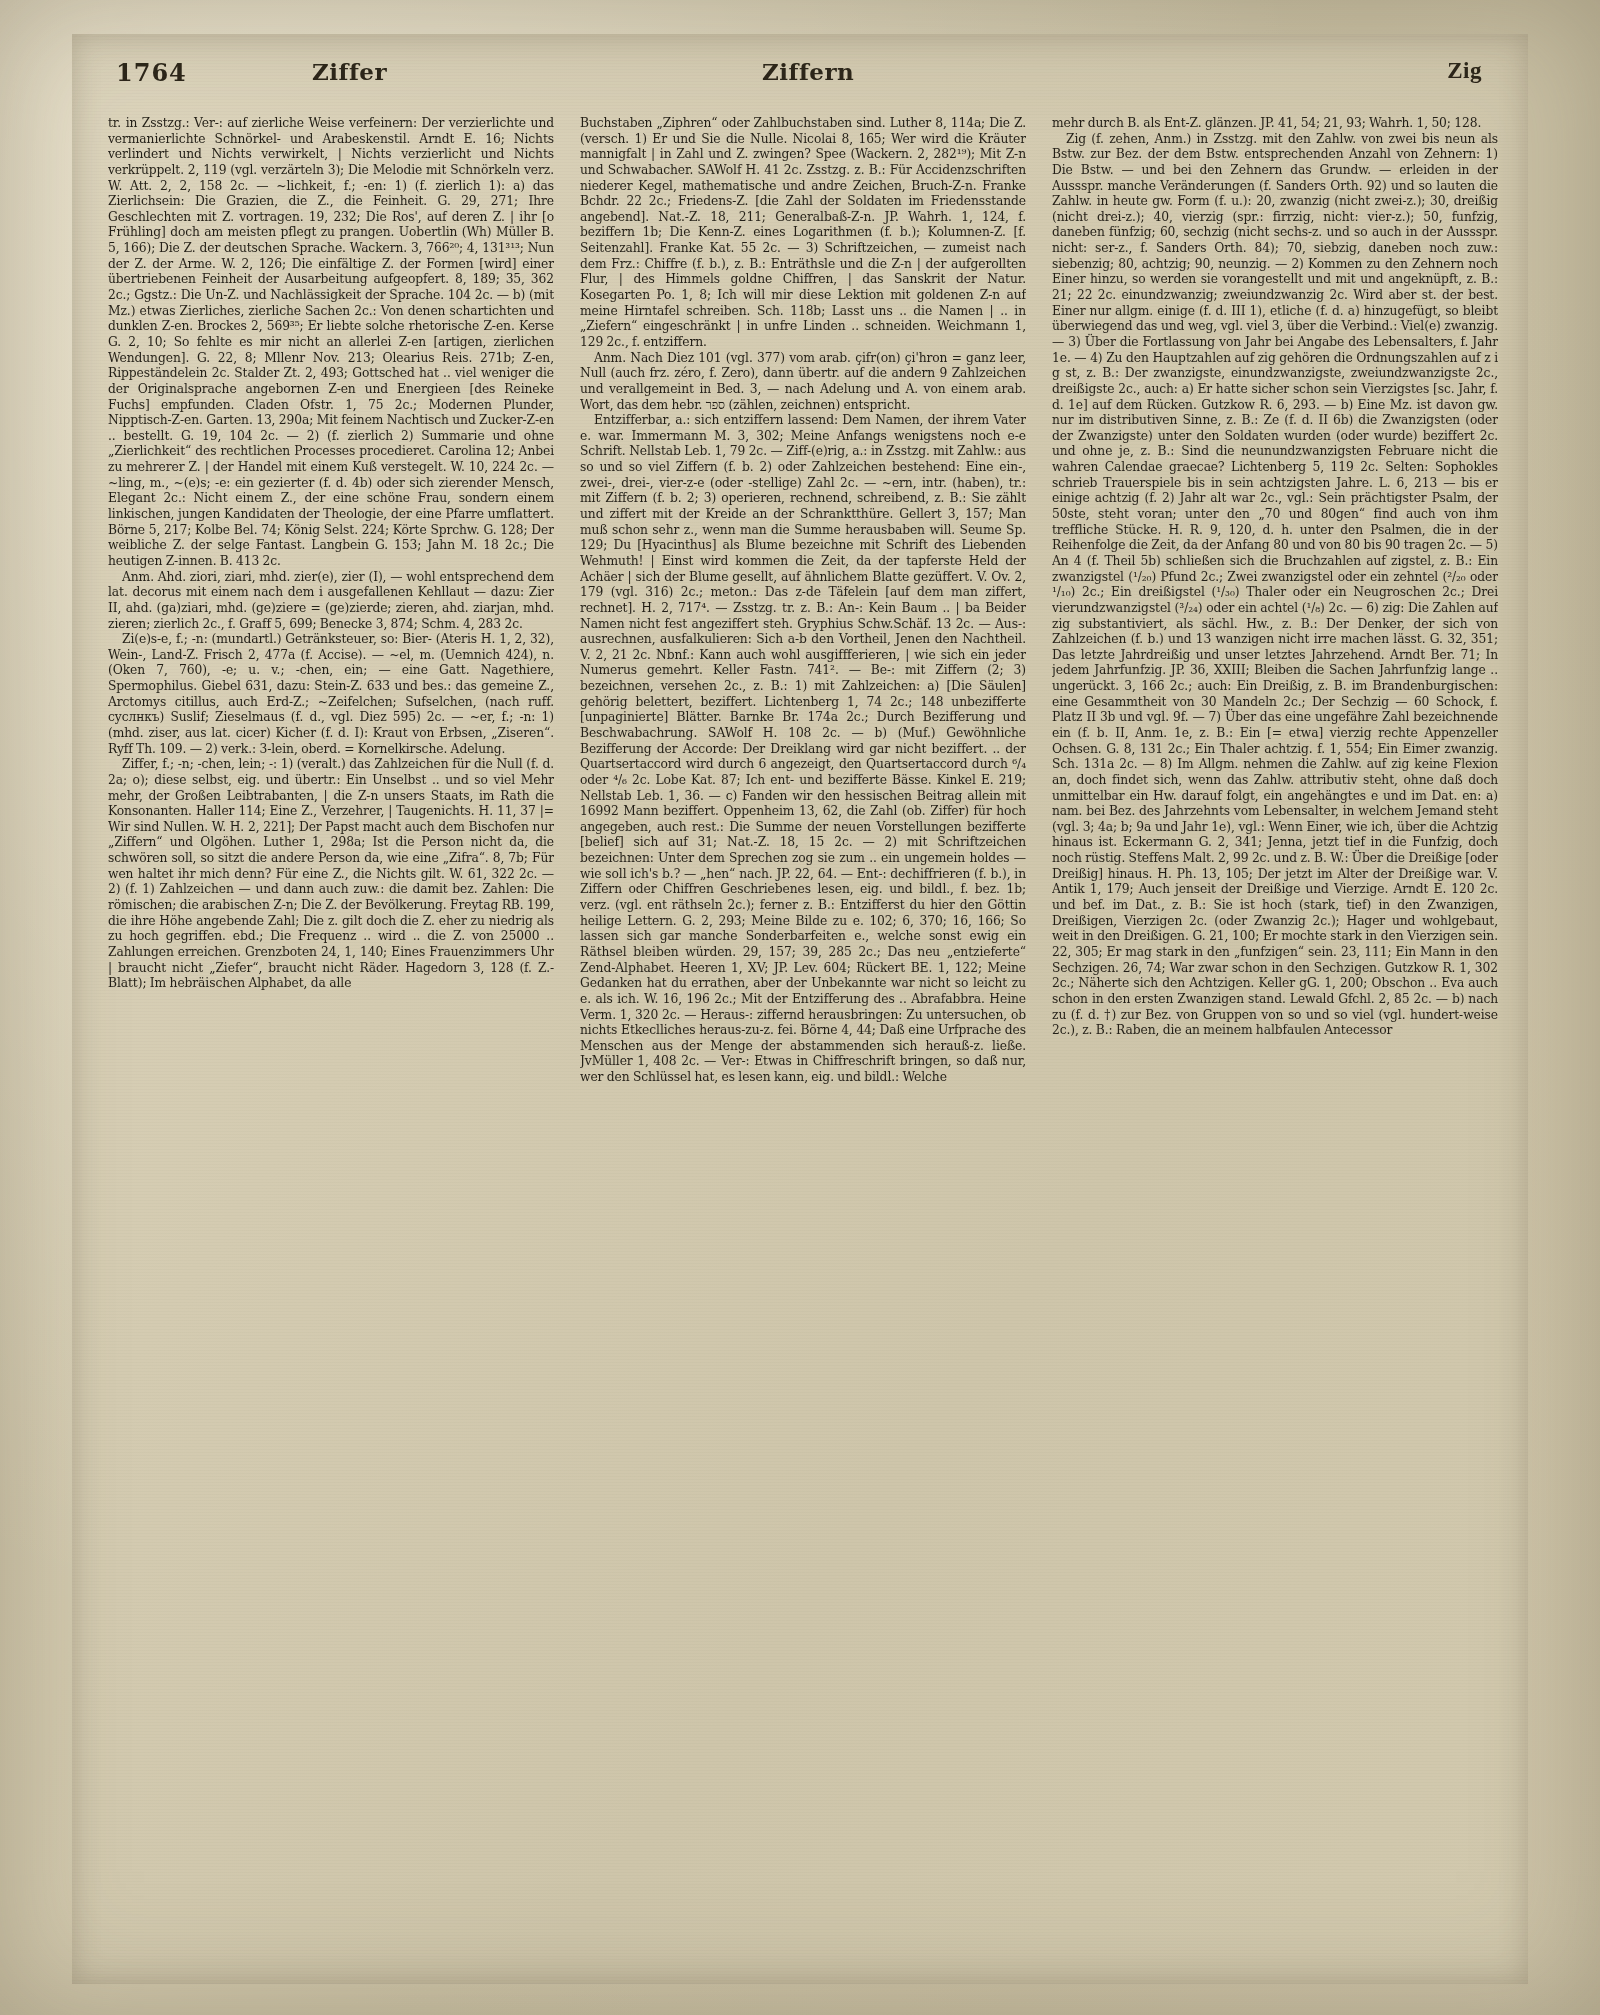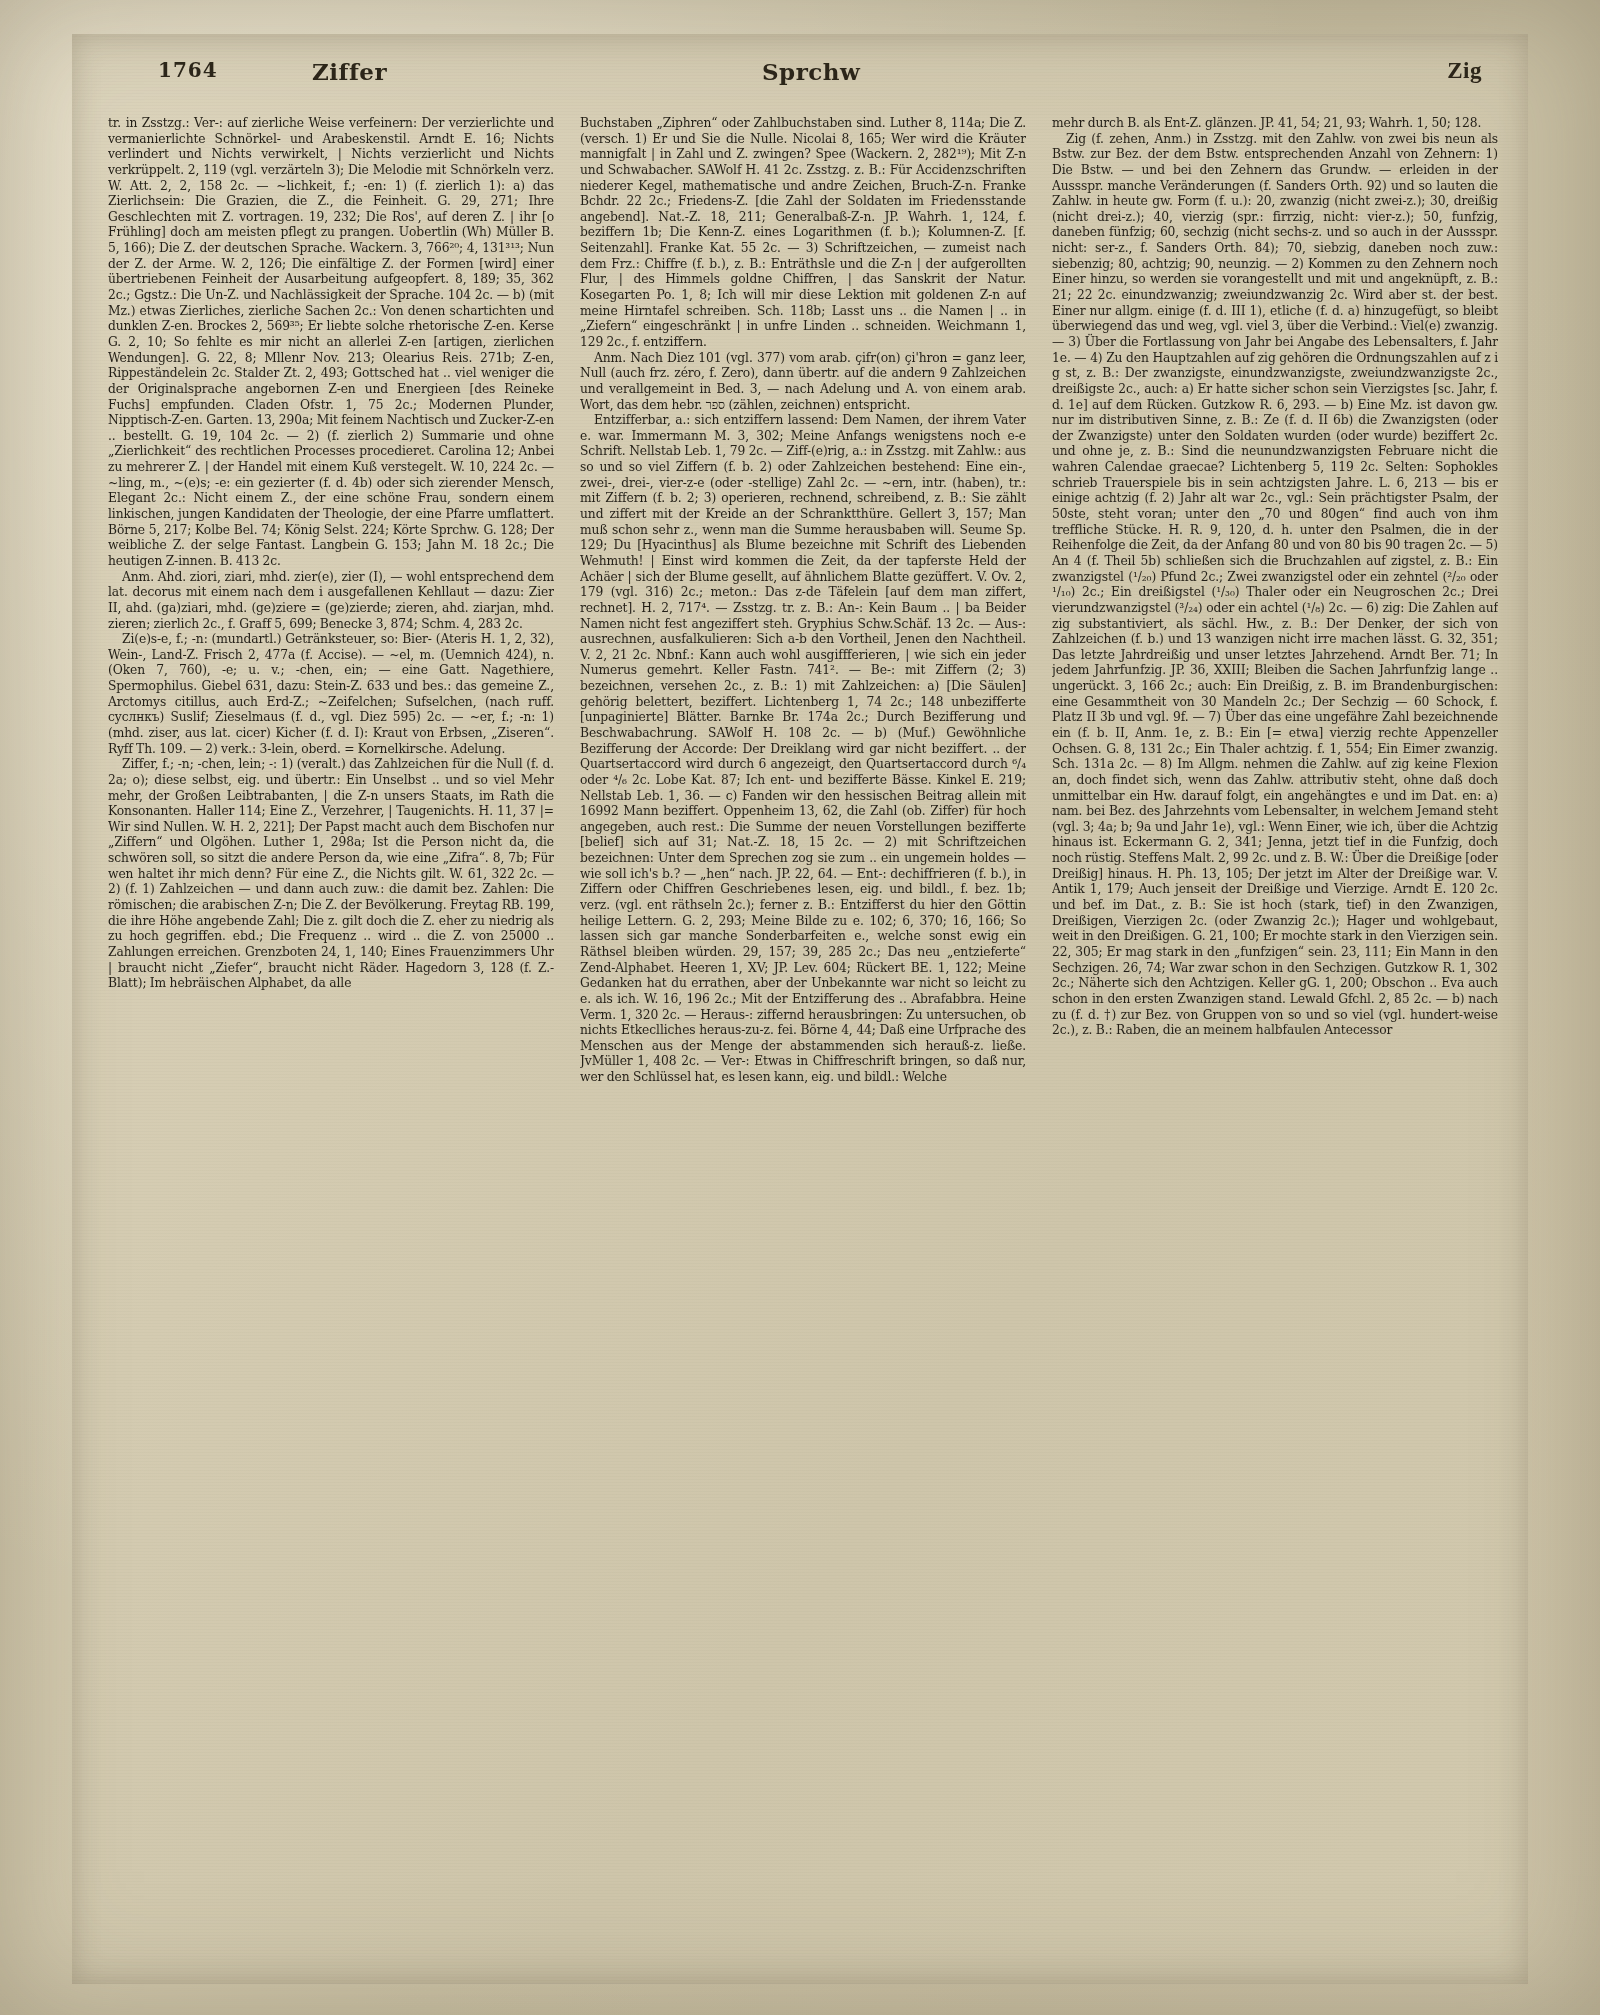--- a/index.html
+++ b/index.html
@@ -39,24 +39,23 @@
     left: 30px;
     right: 30px;
     height: 40px;
   }
   .pagenum {
     position: absolute;
     left: 14px;
     top: 2px;
     font-family: "DejaVu Serif", serif;
     font-weight: bold;
-    font-size: 20px;
+    font-size: 24px;
     letter-spacing: 1px;
     color: #2b2519;
-    margin-left: 42px;
   }
   .hdr-word {
     position: absolute;
     font-family: "DejaVu Serif", serif;
     font-weight: bold;
     font-size: 23px;
     color: #2b2519;
     letter-spacing: 0.5px;
   }
   .hdr-c1 { left: 210px; top: 2px; }
@@ -107,21 +106,21 @@
 </style>
 </head>
 <body>
 
 <div id="page">
   <div id="sheet">
 
     <div class="header">
       <div class="pagenum">1764</div>
       <div class="hdr-word hdr-c1">Ziffer</div>
-      <div class="hdr-word hdr-c2">Sprchw</div>
+      <div class="hdr-word hdr-c2">Ziffern</div>
       <div class="hdr-word hdr-c3">Zig</div>
     </div>
 
     <div class="columns">
 
       <div class="col">
         <p>tr. in Zsstzg.: Ver-: auf zierliche Weise verfeinern: Der verzierlichte und vermanierlichte Schnörkel- und Arabeskenstil. Arndt E. 16; Nichts verlindert und Nichts verwirkelt, | Nichts verzierlicht und Nichts verkrüppelt. 2, 119 (vgl. verzärteln 3); Die Melodie mit Schnörkeln verz. W. Att. 2, 2, 158 2c. — ~lichkeit, f.; -en: 1) (f. zierlich 1): a) das Zierlichsein: Die Grazien, die Z., die Feinheit. G. 29, 271; Ihre Geschlechten mit Z. vortragen. 19, 232; Die Ros', auf deren Z. | ihr [o Frühling] doch am meisten pflegt zu prangen. Uobertlin (Wh) Müller B. 5, 166); Die Z. der deutschen Sprache. Wackern. 3, 766²⁰; 4, 131³¹³; Nun der Z. der Arme. W. 2, 126; Die einfältige Z. der Formen [wird] einer übertriebenen Feinheit der Ausarbeitung aufgeopfert. 8, 189; 35, 362 2c.; Ggstz.: Die Un-Z. und Nachlässigkeit der Sprache. 104 2c. — b) (mit Mz.) etwas Zierliches, zierliche Sachen 2c.: Von denen schartichten und dunklen Z-en. Brockes 2, 569³⁵; Er liebte solche rhetorische Z-en. Kerse G. 2, 10; So fehlte es mir nicht an allerlei Z-en [artigen, zierlichen Wendungen]. G. 22, 8; Mllenr Nov. 213; Olearius Reis. 271b; Z-en, Rippeständelein 2c. Stalder Zt. 2, 493; Gottsched hat .. viel weniger die der Originalsprache angebornen Z-en und Energieen [des Reineke Fuchs] empfunden. Claden Ofstr. 1, 75 2c.; Modernen Plunder, Nipptisch-Z-en. Garten. 13, 290a; Mit feinem Nachtisch und Zucker-Z-en .. bestellt. G. 19, 104 2c. — 2) (f. zierlich 2) Summarie und ohne „Zierlichkeit“ des rechtlichen Processes procedieret. Carolina 12; Anbei zu mehrerer Z. | der Handel mit einem Kuß verstegelt. W. 10, 224 2c. — ~ling, m., ~(e)s; -e: ein gezierter (f. d. 4b) oder sich zierender Mensch, Elegant 2c.: Nicht einem Z., der eine schöne Frau, sondern einem linkischen, jungen Kandidaten der Theologie, der eine Pfarre umflattert. Börne 5, 217; Kolbe Bel. 74; König Selst. 224; Körte Sprchw. G. 128; Der weibliche Z. der selge Fantast. Langbein G. 153; Jahn M. 18 2c.; Die heutigen Z-innen. B. 413 2c.</p>
         <p class="ind">Anm. Ahd. ziori, ziari, mhd. zier(e), zier (I), — wohl entsprechend dem lat. decorus mit einem nach dem i ausgefallenen Kehllaut — dazu: Zier II, ahd. (ga)ziari, mhd. (ge)ziere = (ge)zierde; zieren, ahd. ziarjan, mhd. zieren; zierlich 2c., f. Graff 5, 699; Benecke 3, 874; Schm. 4, 283 2c.</p>
         <p class="ind">Zi(e)s-e, f.; -n: (mundartl.) Getränksteuer, so: Bier- (Ateris H. 1, 2, 32), Wein-, Land-Z. Frisch 2, 477a (f. Accise). — ~el, m. (Uemnich 424), n. (Oken 7, 760), -e; u. v.; -chen, ein; — eine Gatt. Nagethiere, Spermophilus. Giebel 631, dazu: Stein-Z. 633 und bes.: das gemeine Z., Arctomys citillus, auch Erd-Z.; ~Zeifelchen; Sufselchen, (nach ruff. cycлнкъ) Suslif; Zieselmaus (f. d., vgl. Diez 595) 2c. — ~er, f.; -n: 1) (mhd. ziser, aus lat. cicer) Kicher (f. d. I): Kraut von Erbsen, „Ziseren“. Ryff Th. 109. — 2) verk.: 3-lein, oberd. = Kornelkirsche. Adelung.</p>
         <p class="ind">Ziffer, f.; -n; -chen, lein; -: 1) (veralt.) das Zahlzeichen für die Null (f. d. 2a; o); diese selbst, eig. und übertr.: Ein Unselbst .. und so viel Mehr mehr, der Großen Leibtrabanten, | die Z-n unsers Staats, im Rath die Konsonanten. Haller 114; Eine Z., Verzehrer, | Taugenichts. H. 11, 37 |= Wir sind Nullen. W. H. 2, 221]; Der Papst macht auch dem Bischofen nur „Ziffern“ und Olgöhen. Luther 1, 298a; Ist die Person nicht da, die schwören soll, so sitzt die andere Person da, wie eine „Zifra“. 8, 7b; Für wen haltet ihr mich denn? Für eine Z., die Nichts gilt. W. 61, 322 2c. — 2) (f. 1) Zahlzeichen — und dann auch zuw.: die damit bez. Zahlen: Die römischen; die arabischen Z-n; Die Z. der Bevölkerung. Freytag RB. 199, die ihre Höhe angebende Zahl; Die z. gilt doch die Z. eher zu niedrig als zu hoch gegriffen. ebd.; Die Frequenz .. wird .. die Z. von 25000 .. Zahlungen erreichen. Grenzboten 24, 1, 140; Eines Frauenzimmers Uhr | braucht nicht „Ziefer“, braucht nicht Räder. Hagedorn 3, 128 (f. Z.-Blatt); Im hebräischen Alphabet, da alle</p>

